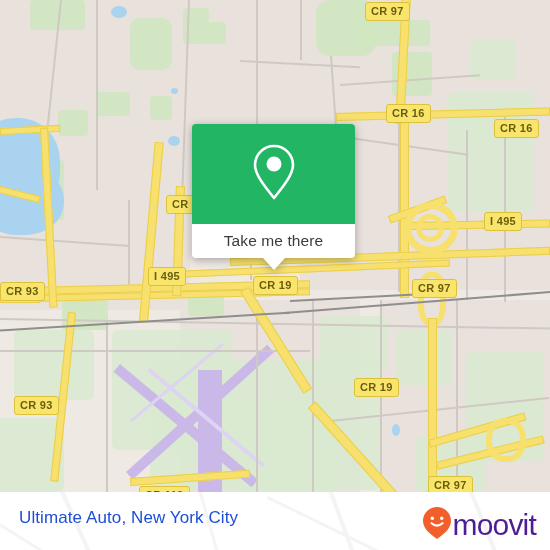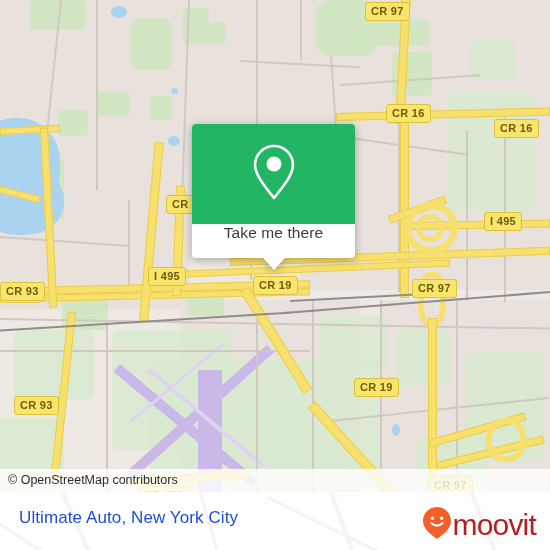--- a/index.html
+++ b/index.html
@@ -51,21 +51,21 @@
     position:absolute;left:192px;top:124px;width:163px;
     border-radius:4px;overflow:visible;
     filter:drop-shadow(0 2px 4px rgba(0,0,0,.30));
   }
   #popup-head{
     background:#22b664;height:100px;border-radius:4px 4px 0 0;
     display:flex;align-items:center;justify-content:center;
   }
   #popup-body{
     background:#ffffff;height:34px;border-radius:0 0 4px 4px;
-    display:flex;justify-content:center;
+    display:flex;align-items:center;justify-content:center;
   }
   #popup-label{
     font-size:15.5px;color:#3c3c3c;letter-spacing:.1px;
   }
   #popup-tail{
     position:absolute;left:50%;margin-left:-11px;top:134px;
     width:0;height:0;border-left:11px solid transparent;
     border-right:11px solid transparent;border-top:12px solid #ffffff;
   }
 
@@ -77,21 +77,21 @@
   .wm{position:absolute;background:#f4f4f4;}
   #footer-title{
     position:absolute;left:19px;top:16px;
     font-size:17px;color:#1d4ed8;letter-spacing:.1px;
   }
   #brand{
     position:absolute;right:14px;top:14px;
     display:flex;align-items:center;gap:0px;
   }
   #brand-word{
-    font-size:30px;color:#b91c1c;letter-spacing:-.8px;
+    font-size:30px;color:#4c1d95;letter-spacing:-.8px;
     line-height:30px;font-weight:normal;
   }
 </style>
 </head>
 <body>
 
 <div id="app">
 
   <div id="map">
 
@@ -227,21 +227,20 @@
         <div class="shield" style="left: 148px; top: 267px;">I 495</div>
         <div class="shield" style="left: 0px; top: 282px;">CR 93</div>
         <div class="shield" style="left: 253px; top: 276px;">CR 19</div>
         <div class="shield" style="left: 412px; top: 279px;">CR 97</div>
         <div class="shield" style="left: 354px; top: 378px;">CR 19</div>
         <div class="shield" style="left: 14px; top: 396px;">CR 93</div>
         <div class="shield" style="left: 428px; top: 476px;">CR 97</div>
         <div class="shield" style="left: 139px; top: 486px;">CR 112</div>
       </div>
 
-    <div id="attrib">© OpenStreetMap contributors</div>
   </div>
 
   <div id="popup">
     <div id="popup-head">
       <span>
         <svg width="46" height="60" viewBox="0 0 46 60" aria-hidden="true">
           <path d="M23 4 C12.5 4 4 12.5 4 23 C4 33 15 46 23 56 C31 46 42 33 42 23 C42 12.5 33.5 4 23 4 Z" fill="none" stroke="#ffffff" stroke-width="2.6" stroke-linejoin="round"></path>
           <circle cx="23" cy="22" r="7.5" fill="#ffffff"></circle>
         </svg>
       </span>

